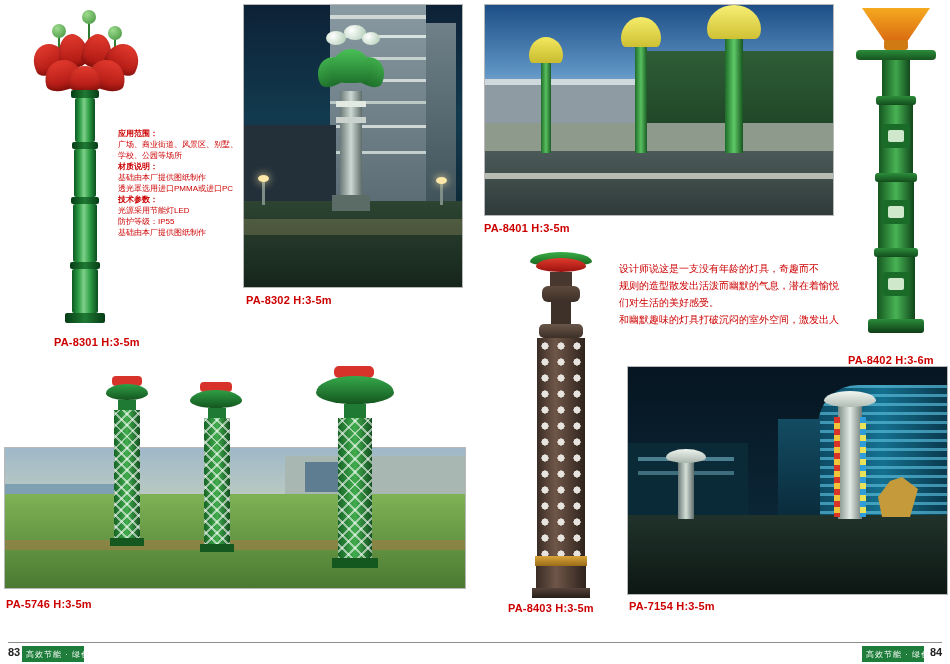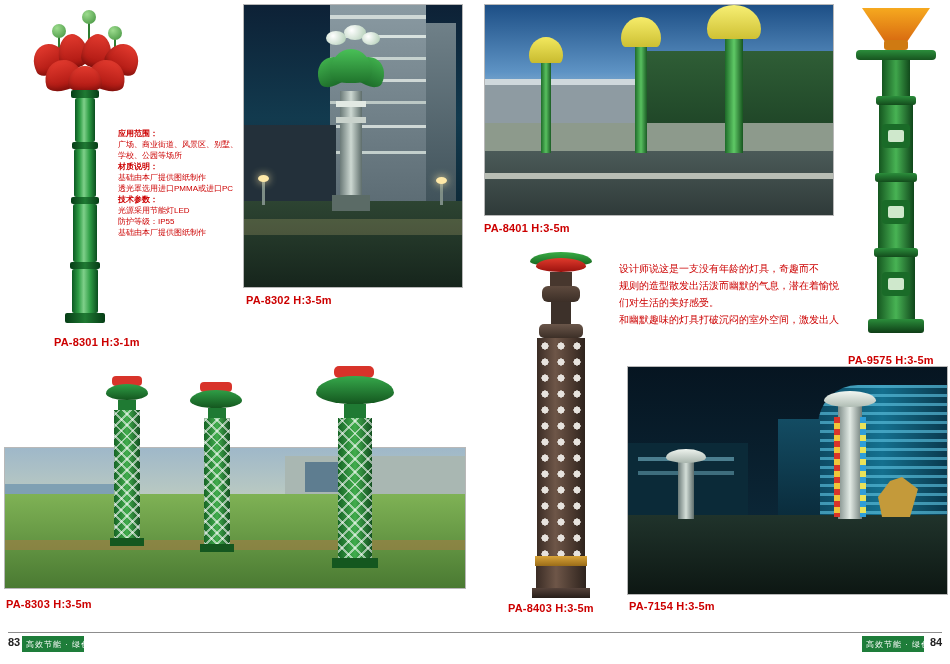--- a/index.html
+++ b/index.html
@@ -59,21 +59,21 @@
   .spec .hdr{color:#cc0000;font-weight:bold;}
   .desc{
     position:absolute;
     color:#cc0000;
     font-size:10px;
     line-height:17px;
     width:290px;
     text-align:justify;
   }
   
-  .footer{position:absolute;left:0;bottom:0;width:950px;height:32px;}
+  .footer{position:absolute;left:0;bottom:0;width:950px;height:22px;}
   .footer .bar{position:absolute;top:4px;height:16px;background:#1e7d3a;}
   .pgnum{
     position:absolute;top:4px;font-size:11px;color:#222;font-weight:bold;
   }
   .footxt{
     position:absolute;top:7px;font-size:8px;color:#ffffff;letter-spacing:1px;
   }
   .hairline{position:absolute;left:8px;right:8px;top:0;height:1px;background:#8d8d8d;}
 </style>
 </head>
@@ -115,21 +115,21 @@
     <div>学校、公园等场所</div>
     <div class="hdr">材质说明：</div>
     <div>基础由本厂提供图纸制作</div>
     <div>透光罩选用进口PMMA或进口PC</div>
     <div class="hdr">技术参数：</div>
     <div>光源采用节能灯LED</div>
     <div>防护等级：IP55</div>
     <div>基础由本厂提供图纸制作</div>
   </div>
 
-  <div class="caption" style="left:54px;top:336px;">PA-8301 H:3-1m</div>
+  <div class="caption" style="left:54px;top:336px;">PA-8301 H:3-5m</div>
 
   <div class="photo night-sky" id="fig8302" style="left:243px;top:4px;width:218px;height:282px;">
 
     <div style="position:absolute;left:86px;top:0;width:96px;height:196px;background:linear-gradient(to bottom,#8a9aa2,#5d6d75);"></div>
     <div style="position:absolute;left:86px;top:10px;width:96px;height:4px;background:#cfd8d6;"></div>
     <div style="position:absolute;left:86px;top:30px;width:96px;height:3px;background:#d8e2df;"></div>
     <div style="position:absolute;left:86px;top:52px;width:96px;height:3px;background:#c6d2cf;"></div>
     <div style="position:absolute;left:86px;top:74px;width:96px;height:3px;background:#cfd8d6;"></div>
     <div style="position:absolute;left:86px;top:96px;width:96px;height:3px;background:#bcc8c5;"></div>
     <div style="position:absolute;left:86px;top:120px;width:96px;height:3px;background:#cfd8d6;"></div>
@@ -189,21 +189,21 @@
     <div style="position:absolute;left:29px;top:169px;width:42px;height:9px;background:linear-gradient(to bottom,#2b8d3b,#134c1c);border-radius:3px;"></div>
     <div style="position:absolute;left:32px;top:178px;width:36px;height:66px;background:linear-gradient(to right,#14561f,#48b354,#0f451a);"></div>
     <div style="position:absolute;left:36px;top:196px;width:28px;height:24px;background:#1a6b28;border-radius:4px;"></div>
     <div style="position:absolute;left:42px;top:202px;width:16px;height:12px;background:#cfe8cc;border-radius:2px;"></div>
     <div style="position:absolute;left:28px;top:244px;width:44px;height:9px;background:linear-gradient(to bottom,#2b8d3b,#134c1c);border-radius:3px;"></div>
     <div style="position:absolute;left:31px;top:253px;width:38px;height:62px;background:linear-gradient(to right,#14561f,#48b354,#0f451a);"></div>
     <div style="position:absolute;left:36px;top:268px;width:28px;height:24px;background:#1a6b28;border-radius:4px;"></div>
     <div style="position:absolute;left:42px;top:274px;width:16px;height:12px;background:#cfe8cc;border-radius:2px;"></div>
     <div style="position:absolute;left:22px;top:315px;width:56px;height:14px;background:linear-gradient(to bottom,#2b8d3b,#0e3d16);border-radius:3px;"></div>
   </div>
-  <div class="caption" style="left:848px;top:354px;">PA-9575 H:3-5m</div>
+  <div class="caption" style="left:848px;top:354px;">PA-8402 H:3-6m</div>
 
   <div class="fig" id="fig8403" style="left:506px;top:248px;width:110px;height:352px;background:#fff;">
     <div style="position:absolute;left:24px;top:4px;width:62px;height:14px;background:linear-gradient(to bottom,#39ad45,#17621f);border-radius:50%/70% 70% 30% 30%;"></div>
     <div style="position:absolute;left:30px;top:10px;width:50px;height:14px;background:linear-gradient(to bottom,#e03a2c,#9b120e);border-radius:50%/60% 60% 40% 40%;"></div>
     <div style="position:absolute;left:44px;top:24px;width:22px;height:14px;background:#47372e;"></div>
     <div style="position:absolute;left:36px;top:38px;width:38px;height:16px;background:linear-gradient(to bottom,#5e4a3e,#3c2f27);border-radius:6px;"></div>
     <div style="position:absolute;left:45px;top:54px;width:20px;height:22px;background:#3d312a;"></div>
     <div style="position:absolute;left:33px;top:76px;width:44px;height:14px;background:linear-gradient(to bottom,#6a564a,#3c2f27);border-radius:5px;"></div>
 
     <div style="position:absolute;left:31px;top:90px;width:48px;height:218px;
@@ -258,21 +258,21 @@
     <div style="position:absolute;left:34px;top:0;width:40px;height:12px;background:#d8332a;border-radius:5px;"></div>
     <div style="position:absolute;left:16px;top:10px;width:78px;height:28px;background:linear-gradient(to bottom,#36a84b,#14571f);border-radius:50%/60% 60% 40% 40%;"></div>
     <div style="position:absolute;left:44px;top:38px;width:22px;height:14px;background:#1f7a33;"></div>
     <div style="position:absolute;left:38px;top:52px;width:34px;height:140px;
       background:
         repeating-linear-gradient(45deg, rgba(255,255,255,.55) 0 2px, rgba(0,0,0,0) 2px 9px),
         repeating-linear-gradient(-45deg, rgba(255,255,255,.55) 0 2px, rgba(0,0,0,0) 2px 9px),
         linear-gradient(to right,#176526,#41ad4d,#145121);"></div>
     <div style="position:absolute;left:32px;top:192px;width:46px;height:10px;background:#14571f;"></div>
   </div>
-  <div class="caption" style="left:6px;top:598px;">PA-8303 H:3-5m</div>
+  <div class="caption" style="left:6px;top:598px;">PA-5746 H:3-5m</div>
 
   <div class="photo night-sky" id="fig8404" style="left:627px;top:366px;width:319px;height:227px;">
     <div style="position:absolute;left:0;top:0;width:319px;height:150px;background:linear-gradient(to bottom,#061521,#0b2636);"></div>
 
     <div style="position:absolute;left:190px;top:18px;width:129px;height:130px;background:
       repeating-linear-gradient(to bottom, rgba(90,190,220,.65) 0 3px, rgba(0,0,0,0) 3px 9px),
       linear-gradient(to right,#0d4a63,#14708f,#0a3a4e);border-radius:40px 0 0 0;"></div>
     <div style="position:absolute;left:150px;top:52px;width:42px;height:96px;background:linear-gradient(to bottom,#134c63,#0a2c3c);"></div>
     <div style="position:absolute;left:0;top:76px;width:120px;height:72px;background:#0b2a38;"></div>
     <div style="position:absolute;left:10px;top:90px;width:96px;height:4px;background:rgba(140,210,230,.5);"></div>

